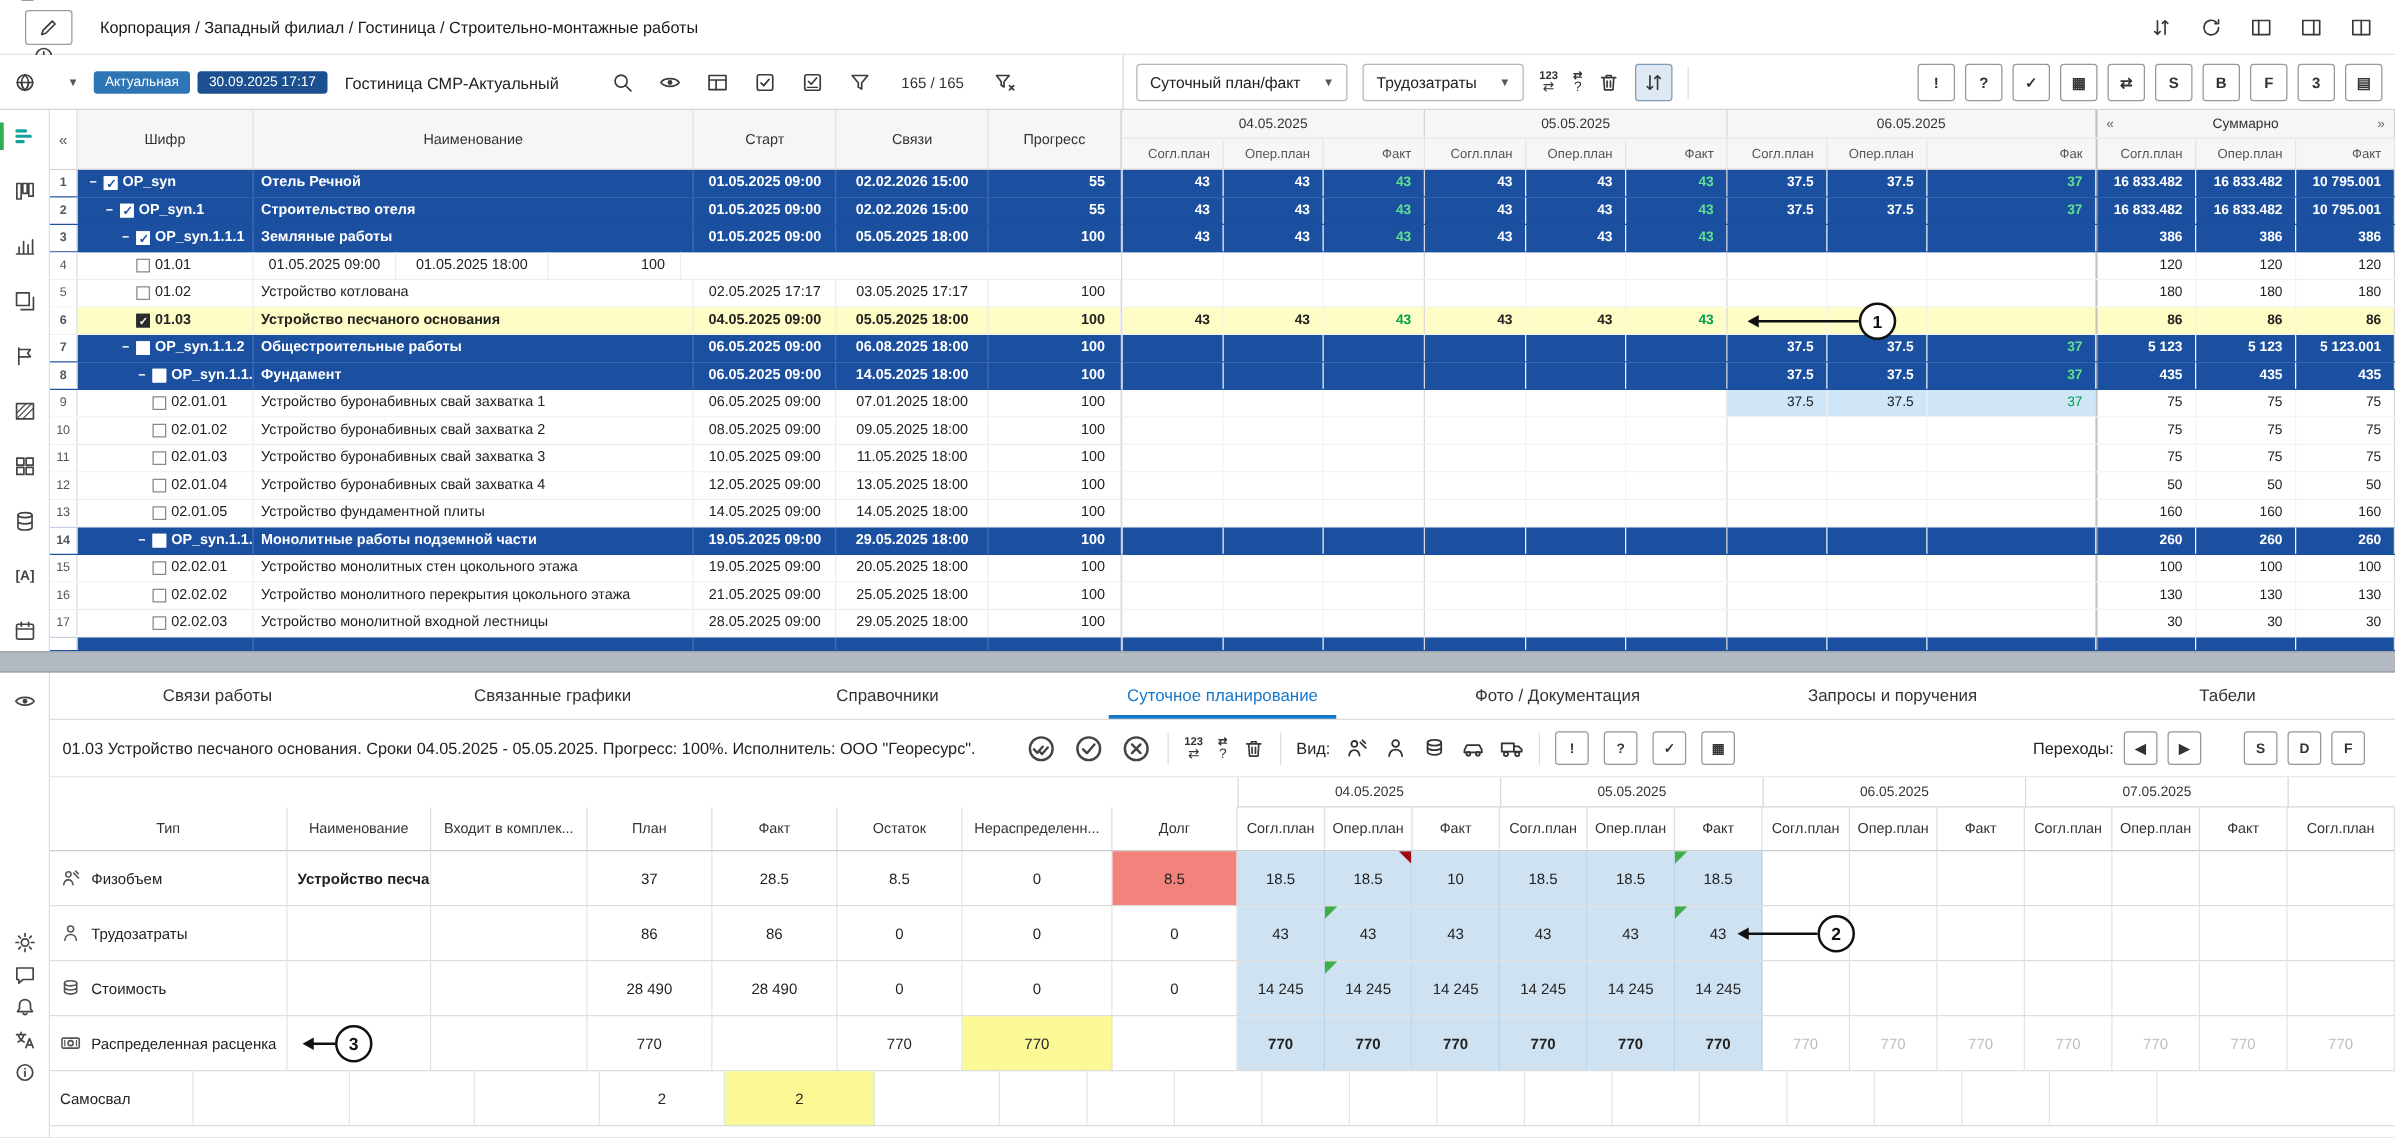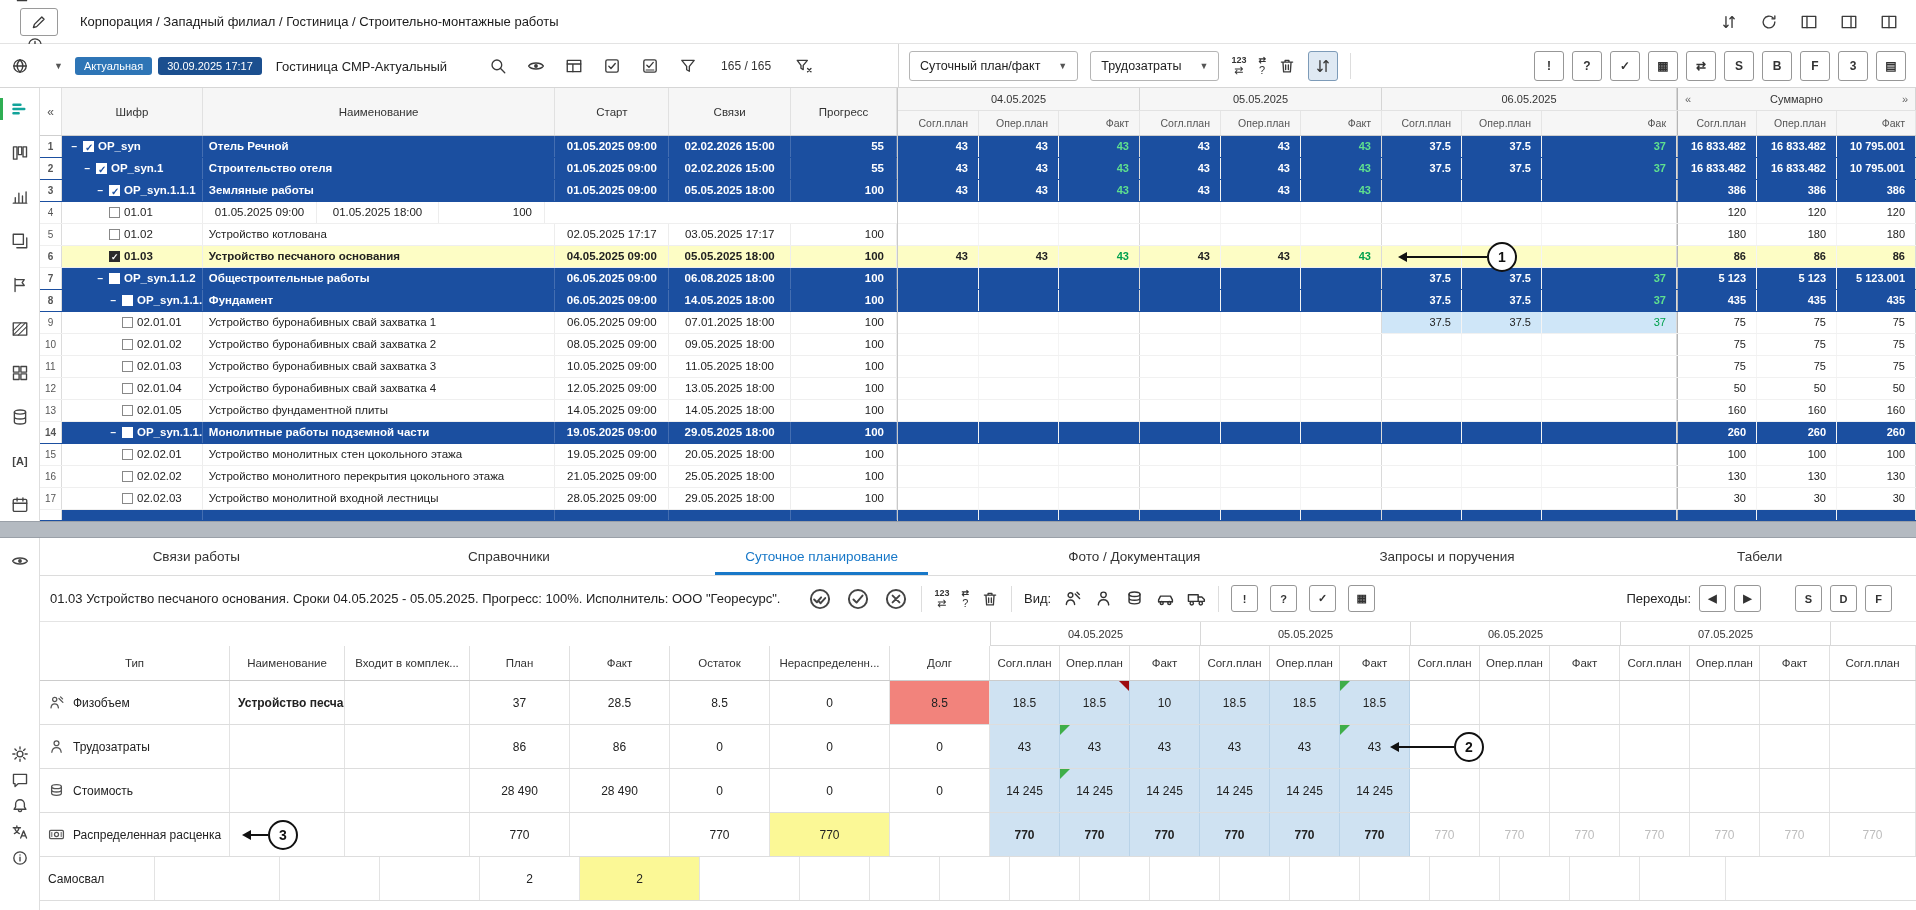--- a/index.html
+++ b/index.html
@@ -86,21 +86,21 @@
 .g-row .hl{background:#cfe6f8}
 
 .splitter{position:absolute;left:0;top:521px;width:100%;height:17px;background:#b4bac1;border-top:1px solid #9aa0a8;border-bottom:1px solid #9aa0a8;cursor:row-resize;z-index:6}
 
 .tabs{position:absolute;left:40px;top:538px;right:0;height:38px;display:flex;border-bottom:1px solid #dcdcdc;background:#fff}
 .tab{flex:1;display:flex;align-items:center;justify-content:center;font-size:13.5px;color:#333;position:relative;cursor:pointer;white-space:nowrap}
 .tab.active{color:var(--active-tab,#1878c8)}
 .tab.active::after{content:"";position:absolute;left:16%;right:16%;bottom:0;height:3px;background:var(--active-tab,#1878c8)}
 
 .infobar{position:absolute;left:40px;top:576px;right:0;height:46px;display:flex;align-items:center;border-bottom:1px solid #e4e4e4;font-size:13px;padding:0 10px;background:#fff;gap:12px}
-.infobar .summary{white-space:nowrap;margin-right:15px}
+.infobar .summary{white-space:nowrap;margin-right:28px}
 .circ{width:26px;height:26px;color:#444;cursor:pointer}
 .circ svg{width:100%;height:100%}
 .view-label,.trans-label{color:#222;white-space:nowrap}
 .viewic{width:19px;height:19px;color:#333;cursor:pointer}
 .viewic svg{width:100%;height:100%}
 .mini-box{width:27px;height:27px;border:1px solid #979797;border-radius:3px;display:flex;align-items:center;justify-content:center;font-size:11px;font-weight:bold;color:#333;cursor:pointer;flex:none}
 .transgrp{margin-left:auto;display:flex;align-items:center;gap:8px;margin-right:14px}
 .tspace{width:18px}
 
 .detail{position:absolute;left:40px;top:622px;right:0;height:288px;background:#fff;font-size:12px}
@@ -857,20 +857,21 @@
         <div class="gcell sp" style="width: 80px;"></div>
         <div class="gcell" style="width: 80px;"></div>
         <div class="gcell gb" style="width: 79px;"></div>
       </div>
     </section>
 
   <div class="splitter"></div>
 
   <nav class="tabs" id="tabs">
       <div class="tab">Связи работы</div>
+      <div class="tab">Связанные графики</div>
       <div class="tab">Справочники</div>
       <div class="tab active">Суточное планирование</div>
       <div class="tab">Фото / Документация</div>
       <div class="tab">Запросы и поручения</div>
       <div class="tab">Табели</div>
     </nav>
   <div class="infobar" id="infobar">
       <span class="summary">01.03 Устройство песчаного основания. Сроки 04.05.2025 - 05.05.2025. Прогресс: 100%. Исполнитель: ООО "Георесурс".</span>
       <span class="circ"><svg viewBox="0 0 16 16" fill="none" stroke="currentColor" stroke-width="1.2" stroke-linecap="round" stroke-linejoin="round">
           <circle cx="8" cy="8" r="5.6"></circle>

